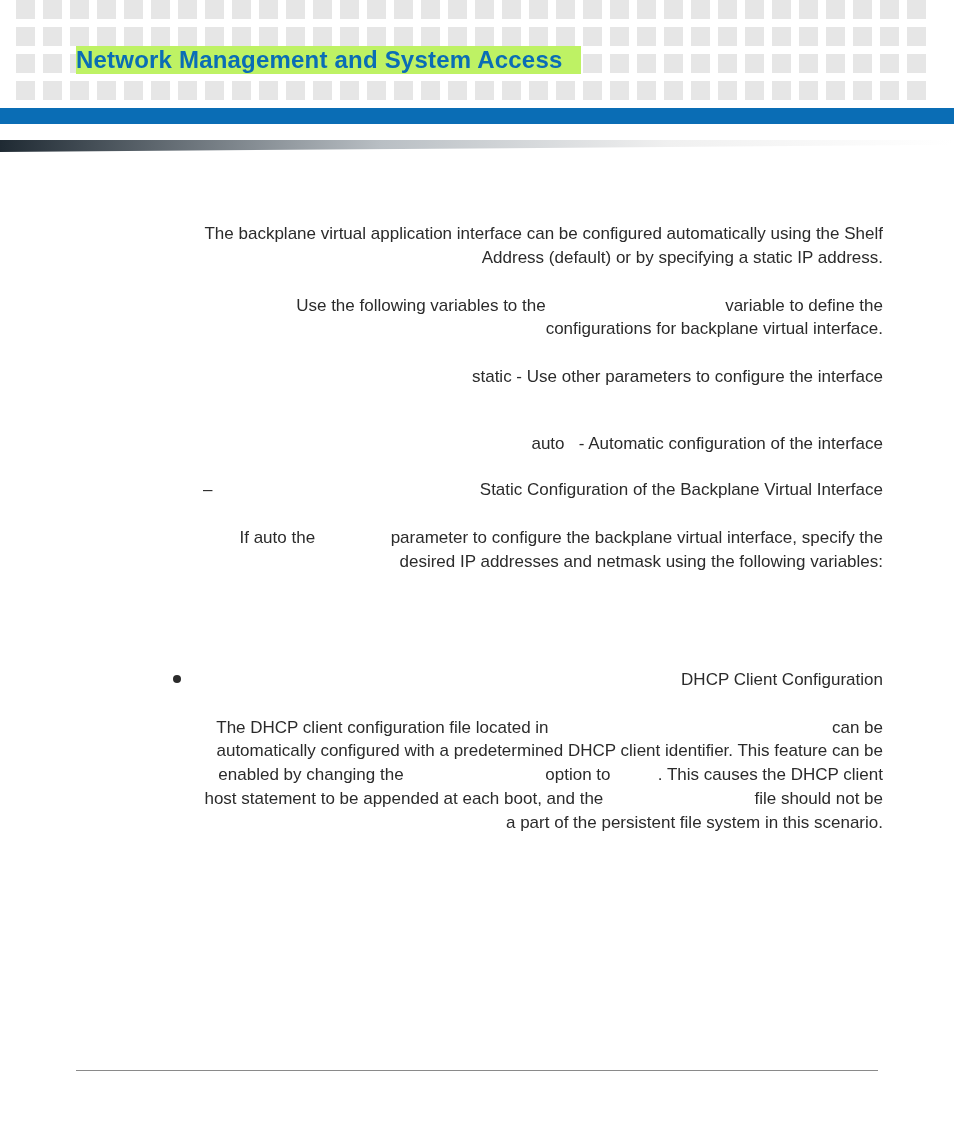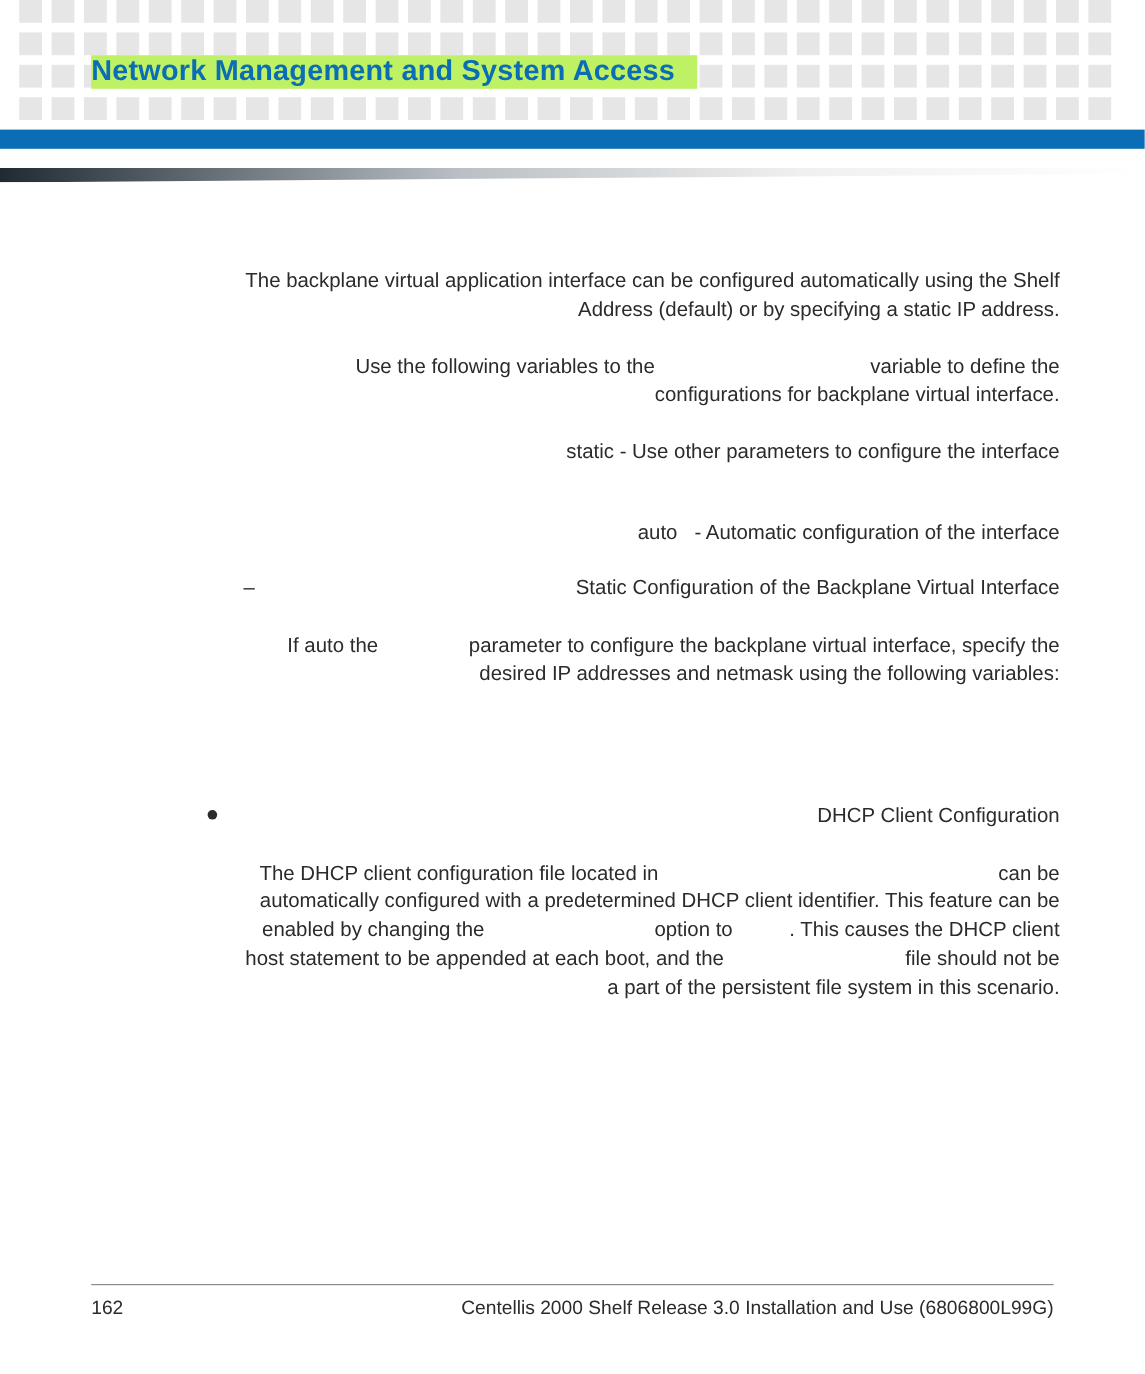--- a/index.html
+++ b/index.html
@@ -238,18 +238,14 @@
         <p>
           <span>The DHCP client configuration file located in </span>&nbsp;&nbsp;&nbsp;&nbsp;&nbsp;&nbsp;&nbsp;&nbsp;&nbsp;&nbsp;&nbsp;&nbsp;&nbsp;&nbsp;&nbsp;&nbsp;&nbsp;&nbsp;&nbsp;&nbsp;&nbsp;&nbsp;&nbsp;&nbsp;&nbsp;&nbsp;&nbsp;&nbsp;&nbsp;&nbsp;&nbsp;&nbsp;&nbsp;&nbsp;&nbsp;&nbsp;&nbsp;&nbsp;&nbsp;&nbsp;&nbsp;&nbsp;&nbsp;&nbsp;&nbsp;&nbsp;&nbsp;&nbsp;&nbsp;&nbsp;&nbsp;&nbsp;&nbsp;&nbsp;&nbsp;&nbsp;&nbsp;&nbsp;<span> can be automatically configured with a predetermined DHCP client identifier. This feature can be enabled by changing the </span>&nbsp;&nbsp;&nbsp;&nbsp;&nbsp;&nbsp;&nbsp;&nbsp;&nbsp;&nbsp;&nbsp;&nbsp;&nbsp;&nbsp;&nbsp;&nbsp;&nbsp;&nbsp;&nbsp;&nbsp;&nbsp;&nbsp;&nbsp;&nbsp;&nbsp;&nbsp;&nbsp;&nbsp;<span> option to </span>&nbsp;&nbsp;&nbsp;&nbsp;&nbsp;&nbsp;&nbsp;&nbsp;&nbsp;<span>. This causes the DHCP client host statement to be appended at each boot, and the </span>&nbsp;&nbsp;&nbsp;&nbsp;&nbsp;&nbsp;&nbsp;&nbsp;&nbsp;&nbsp;&nbsp;&nbsp;&nbsp;&nbsp;&nbsp;&nbsp;&nbsp;&nbsp;&nbsp;&nbsp;&nbsp;&nbsp;&nbsp;&nbsp;&nbsp;&nbsp;&nbsp;&nbsp;&nbsp;&nbsp;<span> file should not be a part of the persistent file system in this scenario.</span>
         </p>
       </div>
     </div>
 
 
   </div>
 
   <div class="footer-rule"></div>
-  <div class="footer">
-    <div class="pg">162</div>
-    <div class="doc"><span>Centellis 2000 Shelf Release 3.0 Installation and Use (6806800L99G)</span></div>
-  </div>
 
 </div>
 
 </body></html>

